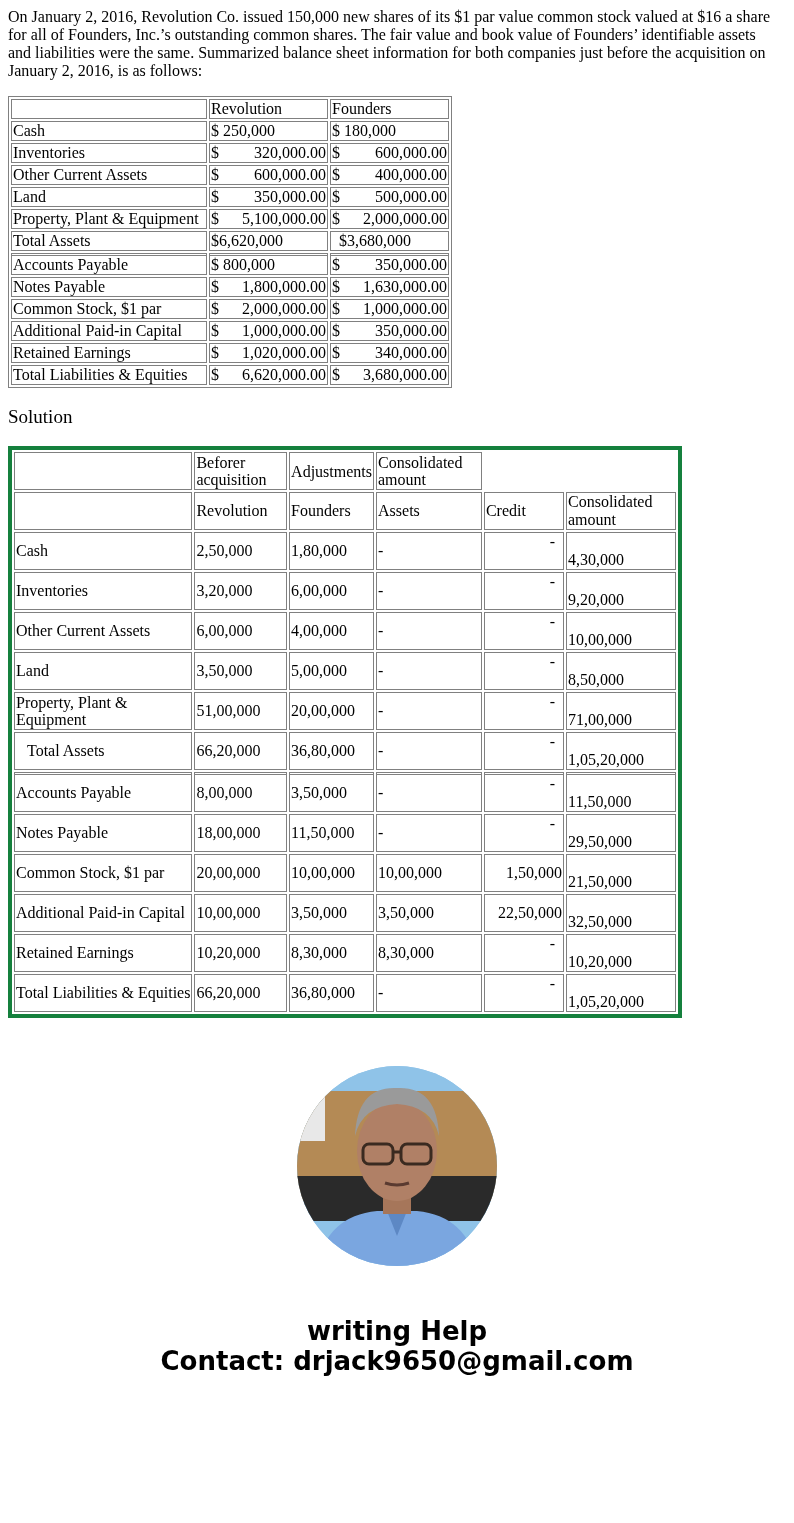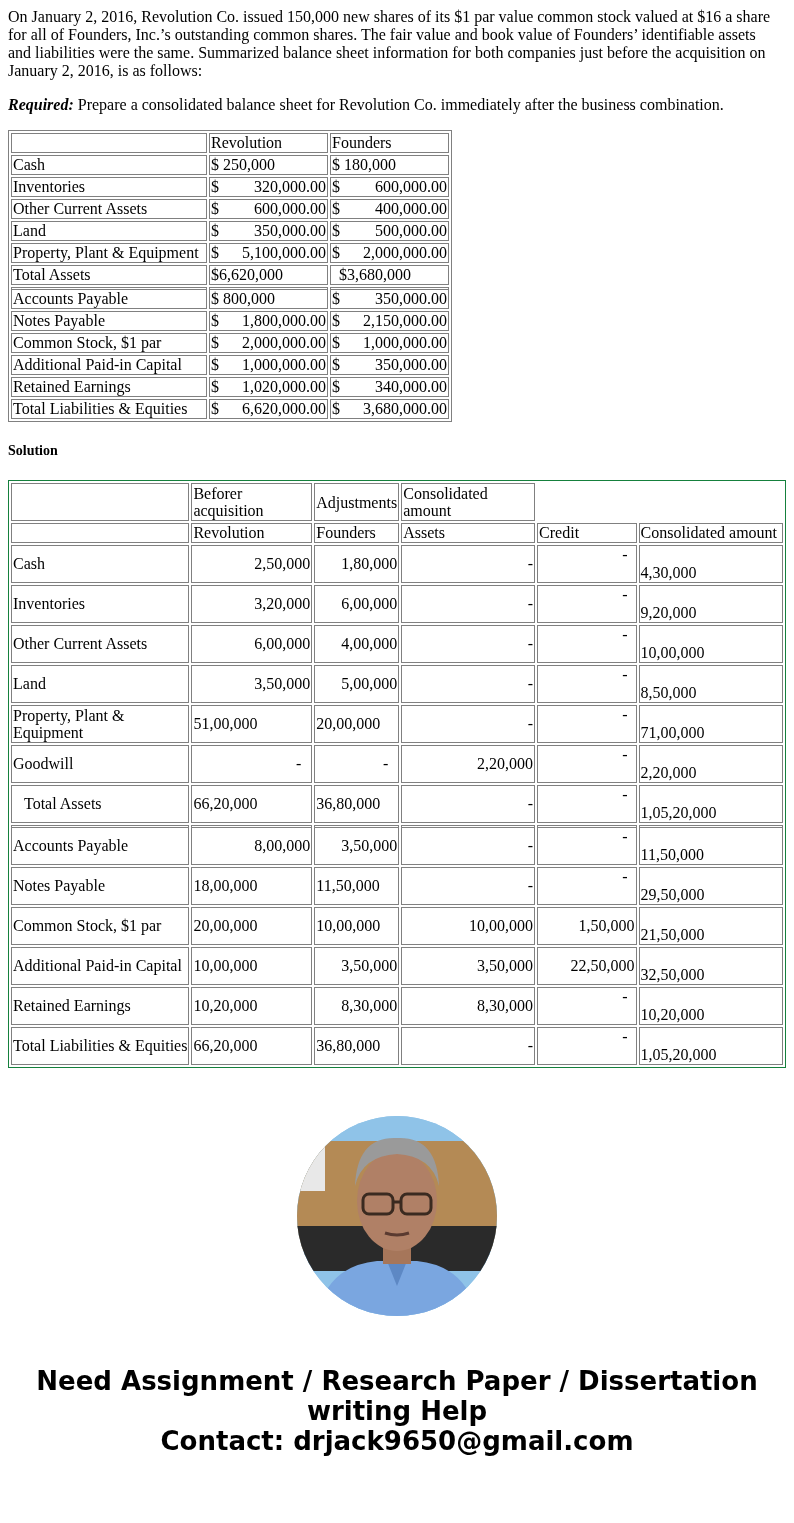--- a/index.html
+++ b/index.html
@@ -25,45 +25,45 @@
     padding: 0 1px;
     height: 18px;
     white-space: nowrap;
     vertical-align: middle;
   }
   table.bs td.lbl { width: 192px; }
   table.bs td.col { width: 115px; }
   .money { display: flex; justify-content: space-between; }
   tr.sep td { border-top: 3px double #808080; }
 
-  h3.sol { font-size: 14px; font-weight: bold; margin: 20px 0 20px 0; }
+  h3.sol { font-size: 19px; font-weight: normal; margin: 20px 0 20px 0; }
   p.journal { margin: 0 0 16px 0; }
 
   table.jt {
-    border: 1px solid #15803d;
+    border: 4px solid #15803d;
     border-collapse: separate;
     border-spacing: 2px;
-    width: 778px;
+    width: 674px;
   }
   table.jt td {
     border: 1px solid #808080;
     padding: 0 1px;
     vertical-align: middle;
   }
   table.jt tr.h1 td { height: 36px; line-height: 17px; }
   table.jt tr.h1 td.blank { border: none; }
   table.jt tr.h2 td { height: 18px; }
   table.jt tr.row td { height: 36px; }
   table.jt td.c0 { width: 174px; }
   table.jt td.c1 { width: 119px; }
   table.jt td.c2 { width: 81px; }
   table.jt td.c3 { width: 132px; }
   table.jt td.c4 { width: 97px; }
   table.jt td.c5 { width: 143px; }
-  .ctr { text-align: right; margin-left: 8px; }
+  .ctr { text-align: left; margin-left: 8px; }
   .rgt { text-align: right; }
   .credit-dash { vertical-align: top !important; text-align: right; padding-right: 8px !important; }
   .cons { vertical-align: bottom !important; margin-left: 25px; }
   tr.sep2 td { border-top: 3px double #808080 !important; }
   .indent { padding-left: 12px !important; }
   .pad-r { padding-right: 10px !important; }
 
   .avatar-wrap { display: flex; justify-content: center; margin-top: 48px; }
   .avatar {
     width: 200px; height: 200px; border-radius: 50%;
@@ -77,21 +77,20 @@
     font-weight: bold;
     font-size: 26px;
     line-height: 30px;
   }
 </style>
 </head>
 <body>
 
 <div class="wrap">
   <p class="intro">On January 2, 2016, Revolution Co. issued 150,000 new shares of its $1 par value common stock valued at $16 a share for all of Founders, Inc.’s outstanding common shares. The fair value and book value of Founders’ identifiable assets and liabilities were the same. Summarized balance sheet information for both companies just before the acquisition on January 2, 2016, is as follows:</p>
-  <p class="req"><b>Required:</b><span> Prepare a consolidated balance sheet for Revolution Co. immediately after the business combination.</span></p>
 
   <table class="bs">
     <tbody>
         <tr>
       <td class="lbl"></td>
       <td class="col">Revolution</td>
       <td class="col">Founders</td>
     </tr>
     <tr>
       <td>Cash</td>
@@ -177,21 +176,21 @@
       <td>Notes Payable</td>
       <td>
             <div class="money">
               <span>$</span>
               <span>1,800,000.00</span>
             </div>
           </td>
       <td>
             <div class="money">
               <span>$</span>
-              <span>2,150,000.00</span>
+              <span>1,630,000.00</span>
             </div>
           </td>
     </tr>
     <tr>
       <td>Common Stock, $1 par</td>
       <td>
             <div class="money">
               <span>$</span>
               <span>2,000,000.00</span>
             </div>
@@ -304,28 +303,20 @@
       <td class="credit-dash">-</td>
       <td class="cons">8,50,000</td>
     </tr>
     <tr class="row">
       <td style="line-height:17px">Property, Plant &amp; Equipment</td>
       <td>51,00,000</td>
       <td>20,00,000</td>
       <td class="ctr">-</td>
       <td class="credit-dash">-</td>
       <td class="cons">71,00,000</td>
-    </tr>
-    <tr class="row">
-      <td>Goodwill</td>
-      <td class="rgt pad-r">-</td>
-      <td class="rgt pad-r">-</td>
-      <td class="ctr">2,20,000</td>
-      <td class="credit-dash">-</td>
-      <td class="cons">2,20,000</td>
     </tr>
     <tr class="row">
       <td class="indent">Total Assets</td>
       <td>66,20,000</td>
       <td>36,80,000</td>
       <td class="ctr">-</td>
       <td class="credit-dash">-</td>
       <td class="cons">1,05,20,000</td>
     </tr>
     <tr class="row sep2">
@@ -394,16 +385,15 @@
       <path d="M58 70 Q60 20 100 22 Q140 20 142 70 Q135 40 100 38 Q65 40 58 70 Z" fill="#9a9a9a"></path>
       <rect x="66" y="78" width="30" height="20" rx="6" fill="none" stroke="#3a2a20" stroke-width="3"></rect>
       <rect x="104" y="78" width="30" height="20" rx="6" fill="none" stroke="#3a2a20" stroke-width="3"></rect>
       <line x1="96" y1="86" x2="104" y2="86" stroke="#3a2a20" stroke-width="3"></line>
       <path d="M88 117 Q100 121 112 117" stroke="#5a3a30" stroke-width="3" fill="none"></path>
     </svg>
   </div>
 </div>
 
 <div class="footer">
-  <div>Need Assignment / Research Paper / Dissertation</div>
   <div>writing Help</div>
   <div>Contact: drjack9650@gmail.com</div>
 </div>
 
 </body></html>

